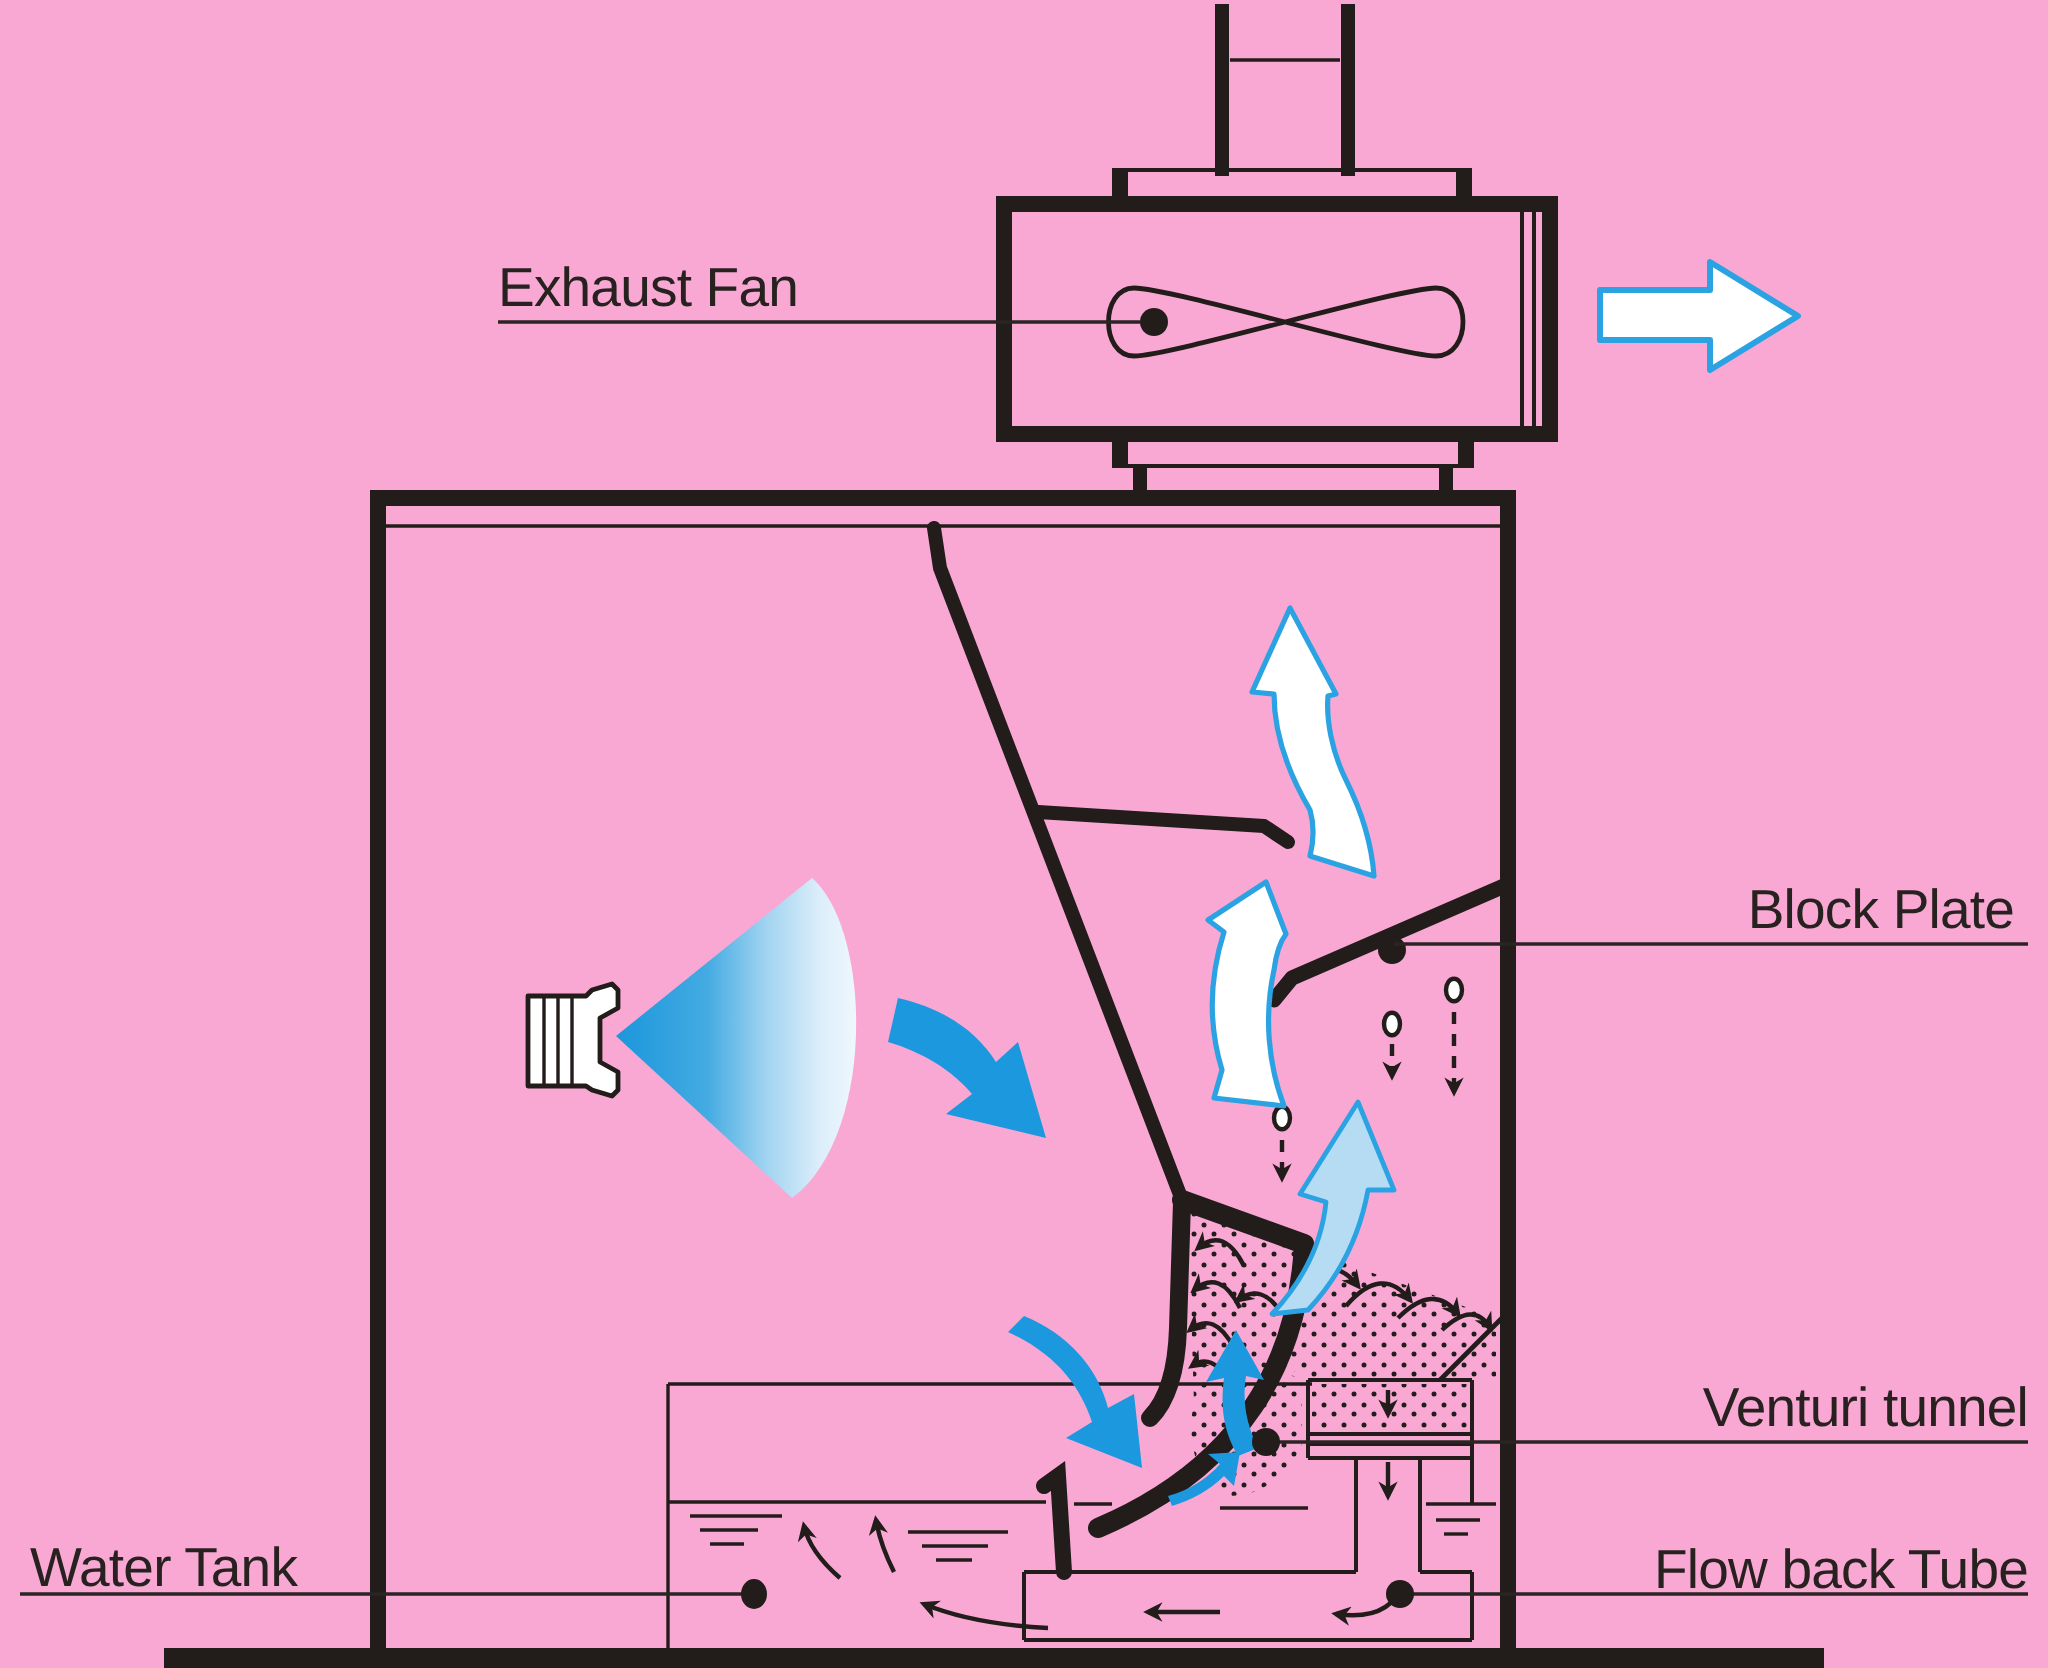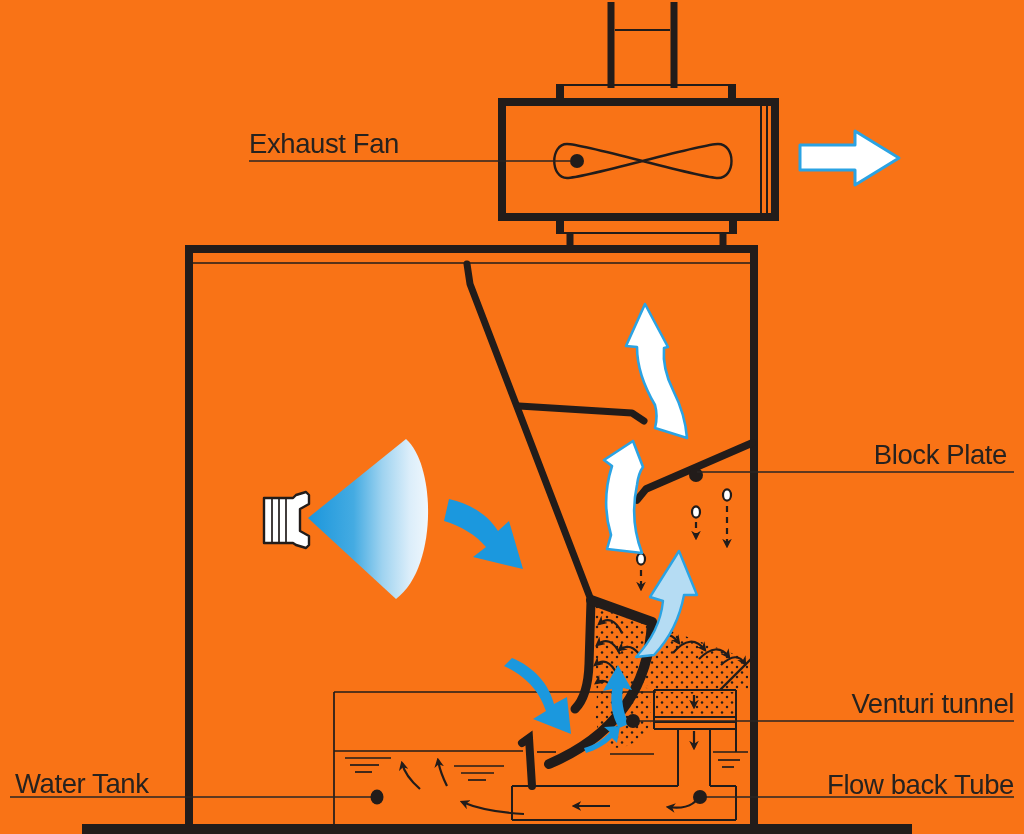--- a/index.html
+++ b/index.html
@@ -1,17 +1,17 @@
 <!DOCTYPE html>
 <html><head>
 <meta charset="utf-8">
 <style>
   html,body{margin:0;padding:0;background:#ffffff;}
   #stage{
-    position:relative;width:1024px;height:834px;background:#f97316;overflow:hidden;
+    position:relative;width:1024px;height:834px;background:#f9a8d4;overflow:hidden;
     font-family:"Liberation Sans", sans-serif;
   }
   svg{position:absolute;left:0;top:0;}
   text{
     font-family:"Liberation Sans", sans-serif;
     font-size:27.5px;
     letter-spacing:-0.4px;
     fill:#27221f;
   }
 </style>

